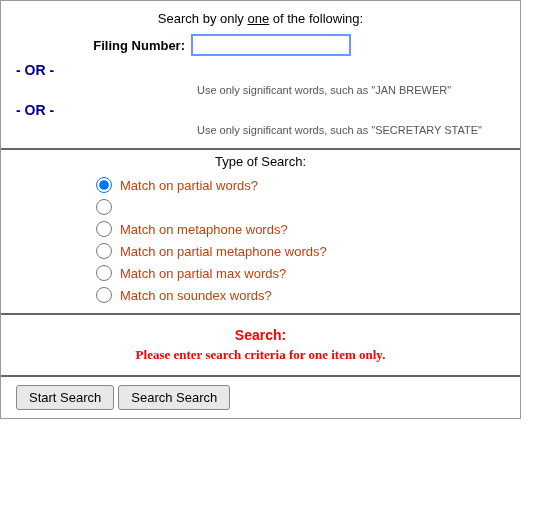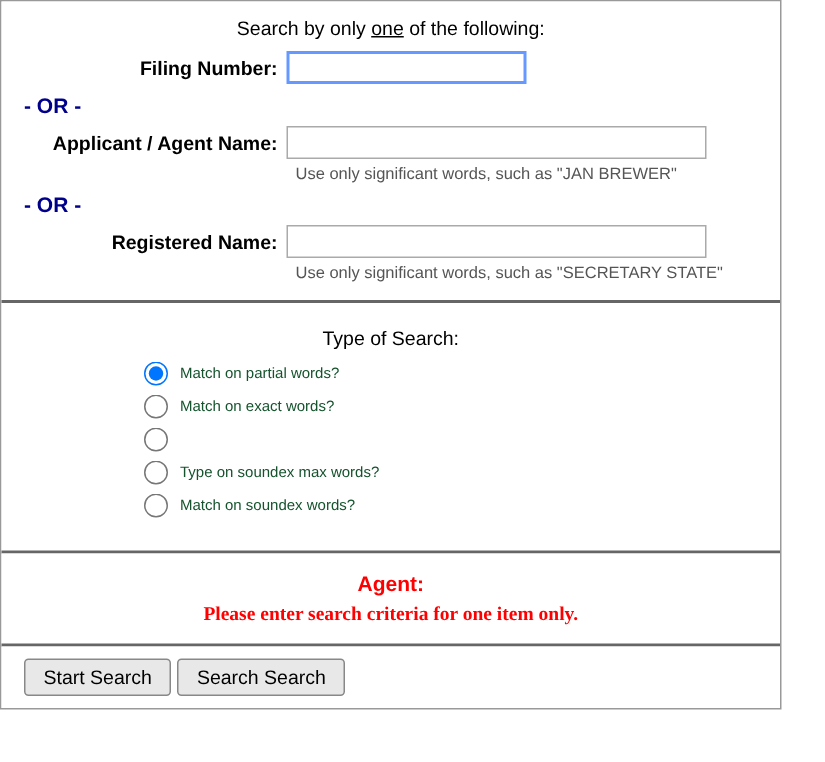--- a/index.html
+++ b/index.html
@@ -79,42 +79,42 @@
     .hint-text {
       font-size: 11px;
       color: #555;
       margin-left: 181px;
       margin-bottom: 2px;
     }
 
     
     .search-type-section {
       border-bottom: 2px solid #666;
-      padding: 16px 15px;
+      padding: 4px 15px;
       background: #fff;
     }
 
     .search-type-title {
       text-align: center;
       font-size: 13px;
       color: #000;
       margin-bottom: 8px;
     }
 
     .radio-row {
       display: flex;
       align-items: center;
       margin-bottom: 6px;
       padding-left: 80px;
     }
 
     .radio-label {
       margin-left: 8px;
-      font-size: 10px;
-      color: #14532d;
+      font-size: 13px;
+      color: #c2410c;
       min-width: 220px;
     }
 
     input[type="radio"] {
       width: 16px;
       height: 16px;
       cursor: pointer;
     }
 
     
@@ -168,66 +168,62 @@
       Search by only <u>one</u> of the following:
     </div>
 
     <div class="form-row">
       <label class="form-label">Filing Number:</label>
       <input type="text" class="form-input" style="">
     </div>
 
     <div class="or-divider">- OR -</div>
 
-    <div class="form-row">
-      <label class="form-label">Applicant / Agent Name:</label>
-      <input type="text" class="form-input-wide" style="">
-    </div>
     <div class="hint-text">Use only significant words, such as "JAN BREWER"</div>
 
     <div class="or-divider">- OR -</div>
 
-    <div class="form-row">
-      <label class="form-label">Registered Name:</label>
-      <input type="text" class="form-input-wide" style="">
-    </div>
     <div class="hint-text">Use only significant words, such as "SECRETARY STATE"</div>
   </div>
 
   <div class="search-type-section">
     <div class="search-type-title">Type of Search:</div>
 
     <div class="radio-row">
       <input type="radio" name="searchType" id="partial" checked="" style="">
       <label class="radio-label" for="partial">Match on partial words?</label>
     </div>
 
     <div class="radio-row">
       <input type="radio" name="searchType" id="exact" style="">
-      <label class="radio-label" for="exact">Match on exact words?</label>
-    </div>
-
+    </div>
+
+    <div class="radio-row">
+      <input type="radio" name="searchType" id="metaphone" style="">
+      <label class="radio-label" for="metaphone">Match on metaphone words?</label>
+    </div>
 
     <div class="radio-row">
       <input type="radio" name="searchType" id="partial_metaphone" style="">
+      <label class="radio-label" for="partial_metaphone">Match on partial metaphone words?</label>
     </div>
 
     <div class="radio-row">
       <input type="radio" name="searchType" id="soundex_max" style="">
-      <label class="radio-label" for="soundex_max">Type on soundex max words?</label>
+      <label class="radio-label" for="soundex_max">Match on partial max words?</label>
     </div>
 
     <div class="radio-row">
       <input type="radio" name="searchType" id="soundex" style="">
       <label class="radio-label" for="soundex">Match on soundex words?</label>
     </div>
   </div>
 
   <div class="errors-section">
-    <div class="error-title">Agent:</div>
+    <div class="error-title">Search:</div>
     <div class="error-message">Please enter search criteria for one item only.</div>
   </div>
 
   <div class="buttons-section">
     <button class="btn">Start Search</button>
     <button class="btn">Search Search</button>
   </div>
 
 </div>
 

